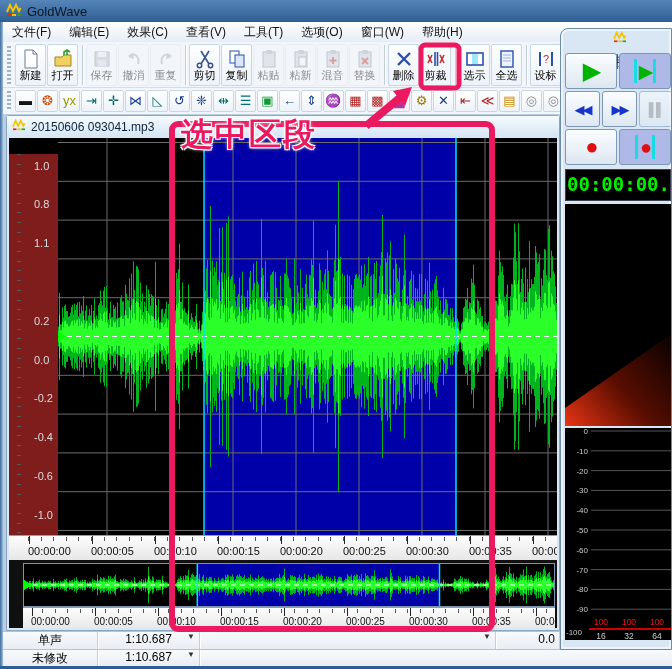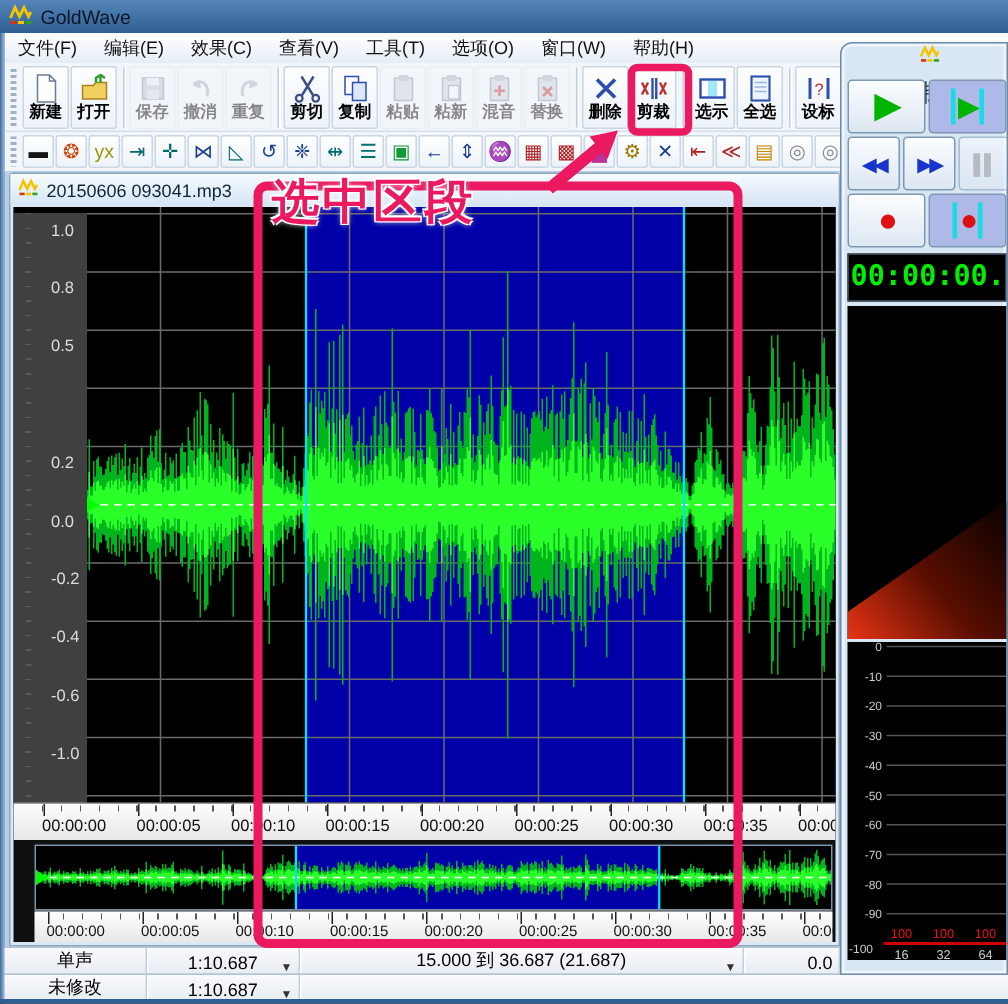--- a/index.html
+++ b/index.html
@@ -19,39 +19,39 @@
     background:#f2f6fb;border-bottom:1px solid #d4dde8;display:flex;
     align-items:center;padding-left:4px;}
   #toolbar1::before{content:"";width:4px;height:38px;margin-right:4px;
     background:repeating-linear-gradient(#9fb2c6 0 2px,transparent 2px 4px);}
   .tb1-btn{width:31px;height:42px;display:flex;flex-direction:column;align-items:center;
     justify-content:center;border:1px solid #c9d6e4;border-radius:2px;
     background:linear-gradient(#fdfeff,#edf3f9);margin-right:1px;box-sizing:border-box;}
   .tb1-btn.disabled{opacity:.45;background:none;border-color:#dfe6ee;}
   .tb1-ico{width:20px;height:20px;}
   .tb1-ico svg{width:20px;height:20px;display:block;}
-  .tb1-lbl{font-size:11px;line-height:12px;color:#000;white-space:nowrap;font-weight:bold;}
+  .tb1-lbl{font-size:11px;line-height:12px;color:#000;white-space:nowrap;}
   .tb-sep{width:1px;height:40px;background:#c0cddb;box-shadow:1px 0 0 #fff;margin:0 3px;}
   #toolbar2{position:absolute;left:3px;top:88px;right:0;height:26px;background:#f2f6fb;
     border-bottom:1px solid #c9d3df;display:flex;align-items:center;padding-left:4px;}
   #toolbar2::before{content:"";width:4px;height:20px;margin-right:4px;
     background:repeating-linear-gradient(#9fb2c6 0 2px,transparent 2px 4px);}
   .tb2-btn{width:21px;height:22px;margin-right:1px;border:1px solid #c9d6e4;border-radius:2px;
     background:linear-gradient(#ffffff,#edf3f9);font-size:13px;line-height:20px;
     text-align:center;overflow:hidden;box-sizing:border-box;}
   #workspace{position:absolute;left:3px;top:114px;right:0;bottom:0;background:#b9cfe5;}
   
   #doc-window{position:absolute;left:6px;top:115px;width:554px;height:516px;
     background:#dae7f4;border:1px solid #8aa6c0;border-radius:3px 3px 0 0;z-index:2;
     box-sizing:border-box;}
   #doc-titlebar{height:21px;display:flex;align-items:center;gap:5px;padding-left:5px;
     font-size:12px;color:#10233a;background:linear-gradient(#f7fbff,#d5e5f4);}
   #doc-client{position:absolute;left:2px;right:2px;top:22px;bottom:2px;background:#101010;overflow:hidden;}
   .wave-row{position:relative;height:397px;background:#000;}
-  .yaxis{position:absolute;left:0;top:4px;width:49px;height:397px;background:#404040;}
+  .yaxis{position:absolute;left:0;top:16px;width:49px;height:397px;background:#7f1d1d;}
   .yaxis::before{content:"";position:absolute;left:8px;top:0;bottom:0;width:4px;
     background:repeating-linear-gradient(#5a5a5a 0 1px,transparent 1px 9.7px);}
   .ylabel{position:absolute;left:25px;color:#dcdcdc;font-size:11px;}
   #wave-main{position:absolute;left:49px;top:0;}
   .time-axis{position:relative;height:24px;background:linear-gradient(#fdfdfd,#e7e7e7);
     border-top:1px solid #9a9a9a;font-size:11px;color:#111;overflow:hidden;}
   .ta-minor{position:absolute;left:19px;right:0;top:1px;height:4px;
     background:repeating-linear-gradient(90deg,#555 0 1px,transparent 1px 12.6px);}
   .ta-label{position:absolute;top:9px;white-space:nowrap;}
   .ta-tick{position:absolute;top:0;width:1px;height:8px;background:#222;}
@@ -61,21 +61,21 @@
   .ov-axis{position:relative;height:22px;margin-left:14px;width:532px;
     background:linear-gradient(#fdfdfd,#e7e7e7);border-top:1px solid #9a9a9a;
     font-size:10px;color:#111;overflow:hidden;box-sizing:border-box;}
   .ov-axis .ta-label{top:8px;}
   
   .statusrow{position:absolute;left:3px;right:0;height:17px;display:flex;align-items:center;
     background:linear-gradient(#f8fafc,#e8edf4);border-top:1px solid #b5c2d2;
     font-size:12px;color:#000;z-index:3;}
   #status1{top:631px;}
   #status2{top:649px;height:17px;}
-  .st-cell{position:relative;height:100%;display:flex;align-items:flex-end;justify-content:center;
+  .st-cell{position:relative;height:100%;display:flex;align-items:flex-start;justify-content:center;
     border-right:1px solid #c3cfdc;box-shadow:1px 0 0 #fff;box-sizing:border-box;}
   .st-arrow{position:absolute;right:4px;font-size:8px;color:#333;}
   #bottom-edge{position:absolute;left:0;top:666px;right:0;height:3px;background:#2e5f93;z-index:6;}
   
   #controller{position:absolute;left:560px;top:28px;width:112px;height:622px;z-index:10;
     background:#d9e7f5;border:1px solid #6d8cab;border-radius:8px 0 0 0;
     box-shadow:inset 0 0 0 2px #edf4fb;overflow:hidden;box-sizing:border-box;}
   #ctrl-titlebar{height:22px;display:flex;align-items:center;gap:5px;padding-left:8px;
     font-size:16px;color:#10233a;flex-direction:column;}
   #ctrl-body{position:absolute;left:4px;right:0;top:24px;bottom:0;}
@@ -316,21 +316,21 @@
           <rect x="11" y="11" width="4" height="2" fill="#30a020"></rect>
         </svg>
     </span>
     <span>20150606 093041.mp3</span>
   </div>
   <div id="doc-client">
     <div class="wave-row">
       <div class="yaxis" id="yaxis">
           <div class="ylabel" style="top: 5.5px;">1.0</div>
           <div class="ylabel" style="top: 44.3px;">0.8</div>
-          <div class="ylabel" style="top: 83.1px;">0.5</div>
+          <div class="ylabel" style="top: 83.1px;">1.1</div>
           <div class="ylabel" style="top: 121.9px; padding-left: 36px;">0.4</div>
           <div class="ylabel" style="top: 160.7px;">0.2</div>
           <div class="ylabel" style="top: 199.5px;">0.0</div>
           <div class="ylabel" style="top: 238.3px;">-0.2</div>
           <div class="ylabel" style="top: 277.1px;">-0.4</div>
           <div class="ylabel" style="top: 315.9px;">-0.6</div>
           <div class="ylabel" style="top: 354.7px;">-1.0</div>
         </div>
       <svg id="wave-main" width="500" height="397">
           <rect x="0" y="0" width="500" height="397" fill="#000000"></rect>
@@ -420,21 +420,20 @@
 
 <div id="status1" class="statusrow">
   <div class="st-cell" style="width:95px">
     <span>单声</span>
   </div>
   <div class="st-cell" style="width:102px">
     <span>1:10.687</span>
     <span class="st-arrow">▼</span>
   </div>
   <div class="st-cell" style="width:296px">
-    <span>15.000 到 36.687 (21.687)</span>
     <span class="st-arrow">▼</span>
   </div>
   <div class="st-cell" style="width:64px;justify-content:flex-end;padding-right:4px">
     <span>0.0</span>
   </div>
 </div>
 <div id="status2" class="statusrow">
   <div class="st-cell" style="width:95px">
     <span>未修改</span>
   </div>

